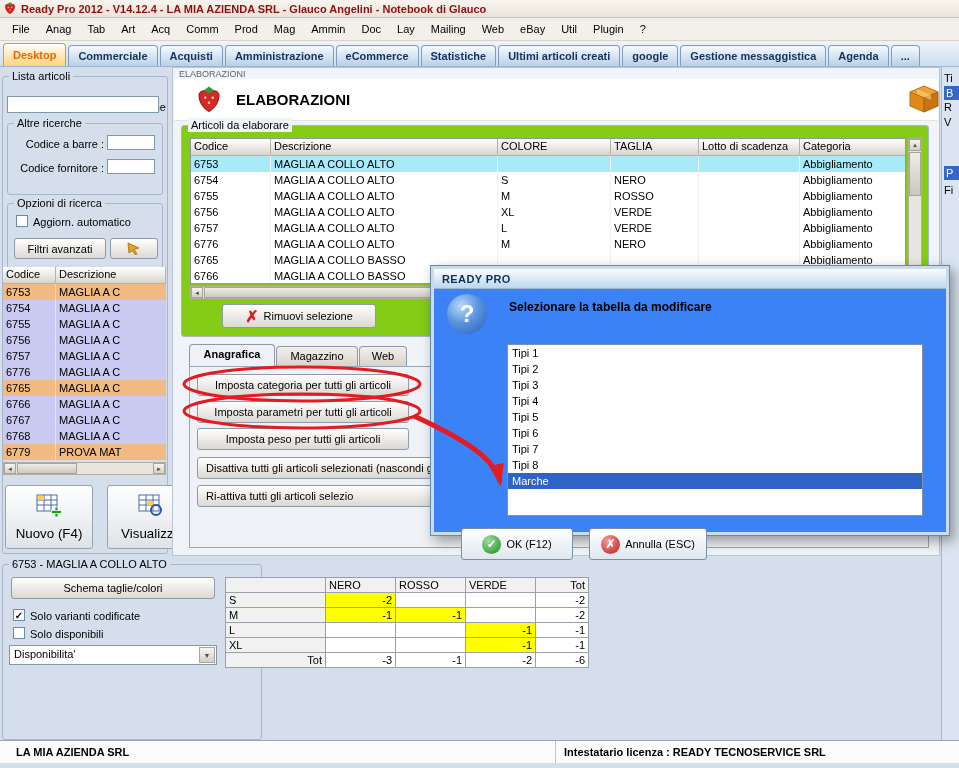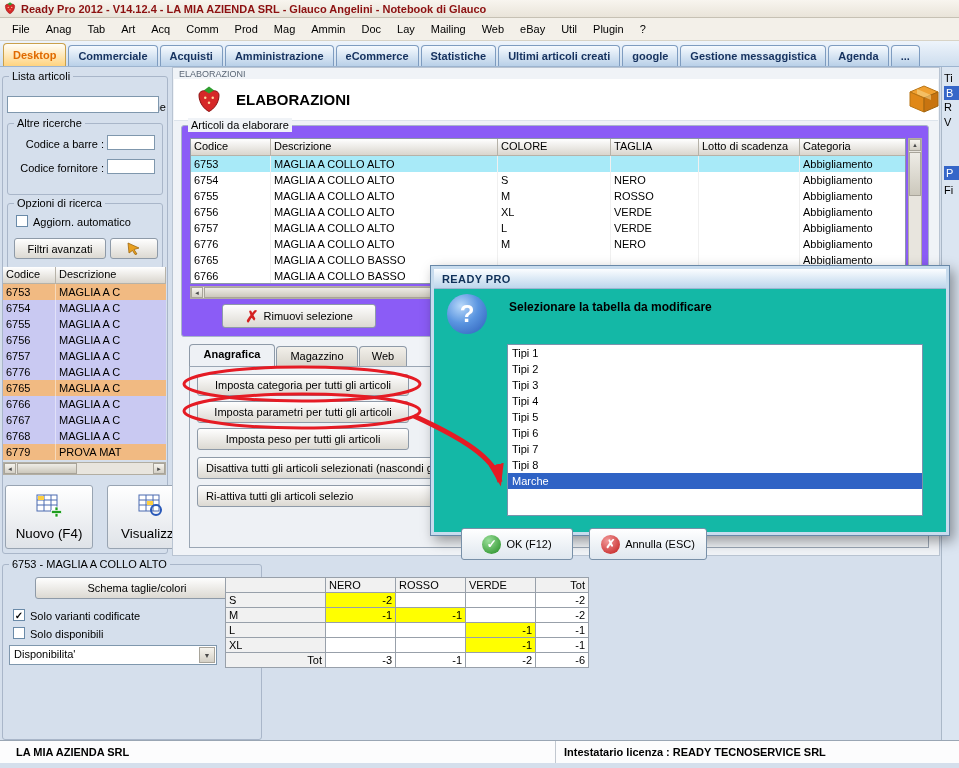--- a/index.html
+++ b/index.html
@@ -90,21 +90,21 @@
   .ptab { position:absolute; height:20px; line-height:19px; text-align:center;
     border:1px solid #8e9aa8; border-bottom:none; border-radius:4px 4px 0 0;
     background:linear-gradient(#f2f0ea,#d8d4cc); }
   .ptab.active { background:#eef1f5; font-weight:bold; height:22px; z-index:12; }
   #p-tabpanel { position:absolute; left:16px; top:298px; width:740px; height:182px;
     border:1px solid #9aa6b4; background:#eef1f5; }
   .action-btn { left:24px; width:212px; height:22px; }
 
   
   #dialog { position:absolute; left:430px; top:265px; width:520px; height:271px;
-    background:#14b8a6; border:1px solid #6888a8; z-index:50;
+    background:#3b82f6; border:1px solid #6888a8; z-index:50;
     box-shadow: inset 0 0 0 3px #c8dcee, 4px 5px 12px rgba(0,0,0,.38); }
   #dlg-title { position:absolute; left:3px; top:3px; right:3px; height:20px;
     background:linear-gradient(#fbfdff,#bdd6ec); border-bottom:1px solid #9cb6d0;
     line-height:20px; padding-left:8px; font-weight:bold; color:#0f3058;
     letter-spacing:.4px; }
   #dlg-msg { position:absolute; left:78px; top:34px; font-size:12px; font-weight:bold; }
   #dlg-qicon { position:absolute; left:16px; top:28px; width:40px; height:40px;
     border-radius:50%; color:#fff; font-size:24px; font-weight:bold;
     display:flex; align-items:center; justify-content:center;
     background:radial-gradient(circle at 35% 30%, #b8d8fa 0%, #5a95e0 45%, #2a5cb8 100%); }
@@ -306,21 +306,21 @@
         <rect x="9" y="7" width="6" height="4" fill="#ffd040"></rect>
         <circle cx="18" cy="16" r="5" fill="none" stroke="#2858b8" stroke-width="2"></circle>
       </svg>
     </span>
     <span>Visualizza</span>
   </button>
 </div>
 
 <div class="gb" style="left:2px; top:564px; width:260px; height:176px;">
   <span class="lg">6753 - MAGLIA A COLLO ALTO</span>
-  <button class="btn" style="left:8px; top:12px; width:204px; height:22px;margin-left:24px;">Schema taglie/colori</button>
+  <button class="btn" style="left:8px; top:12px; width:204px; height:22px;">Schema taglie/colori</button>
   <span class="chk" style="left:10px; top:44px;">
       <span>✓</span>
     </span>
   <span class="flabel" style="left:27px; top:45px;">Solo varianti codificate</span>
   <span class="chk" style="left:10px; top:62px;"></span>
   <span class="flabel" style="left:27px; top:63px;">Solo disponibili</span>
   <div style="position:absolute; left:6px; top:80px; width:208px; height:20px; background:#fff; border:1px solid #7f97ad;">
     <span style="position:absolute; left:4px; top:2px;">Disponibilita'</span>
     <span class="sbbtn" style="right:1px; top:1px; width:16px; height:16px; font-size:7px;">▼</span>
   </div>
@@ -343,21 +343,21 @@
     <span style="position:absolute; left:734px; top:4px;">
       <svg width="32" height="32" viewBox="0 0 32 30">
         <polygon points="2,8 16,2 30,8 16,14" fill="#f0a030" stroke="#b87414"></polygon>
         <polygon points="2,8 16,14 16,28 2,22" fill="#e08818" stroke="#b87414"></polygon>
         <polygon points="30,8 16,14 16,28 30,22" fill="#c87410" stroke="#a06410"></polygon>
         <polygon points="9,5 23,11 23,16 9,10" fill="#f8d890" opacity="0.55"></polygon>
       </svg>
     </span>
   </div>
 
-  <div class="gb" id="p-group" style="left:8px; top:57px; width:748px; height:212px; background:#8b5cf6;">
+  <div class="gb" id="p-group" style="left:8px; top:57px; width:748px; height:212px; background:#84cc16;">
     <span class="lg onpanel">Articoli da elaborare</span>
 
     <div id="p-table">
       <div class="mhead">
         <span class="hc w0">Codice</span>
         <span class="hc w1">Descrizione</span>
         <span class="hc w2">COLORE</span>
         <span class="hc w3">TAGLIA</span>
         <span class="hc w4">Lotto di scadenza</span>
         <span class="hc w5">Categoria</span>

